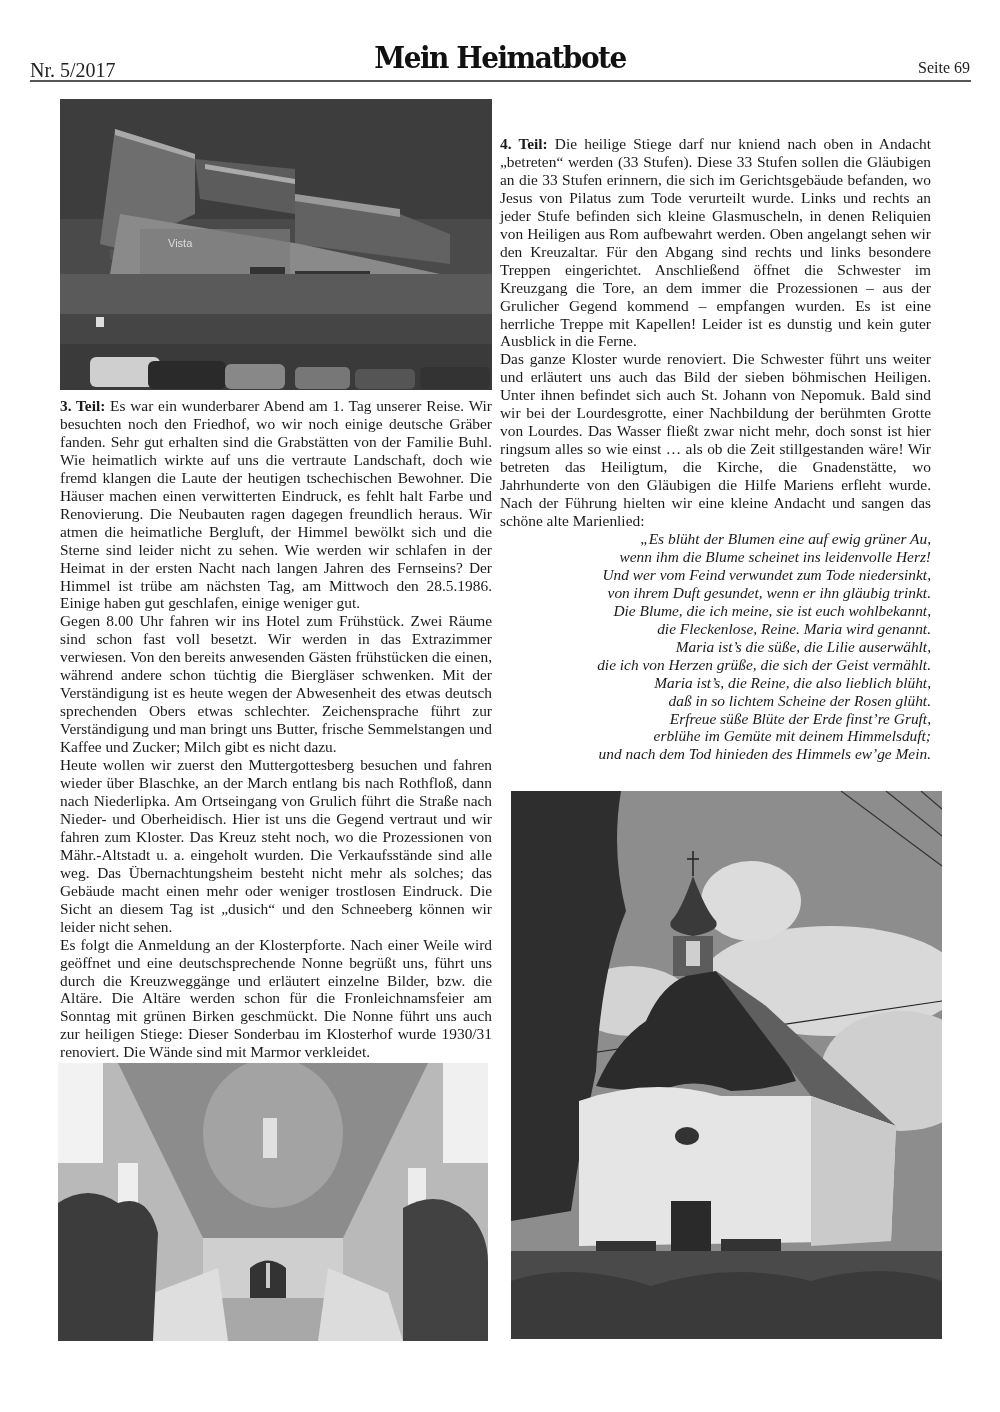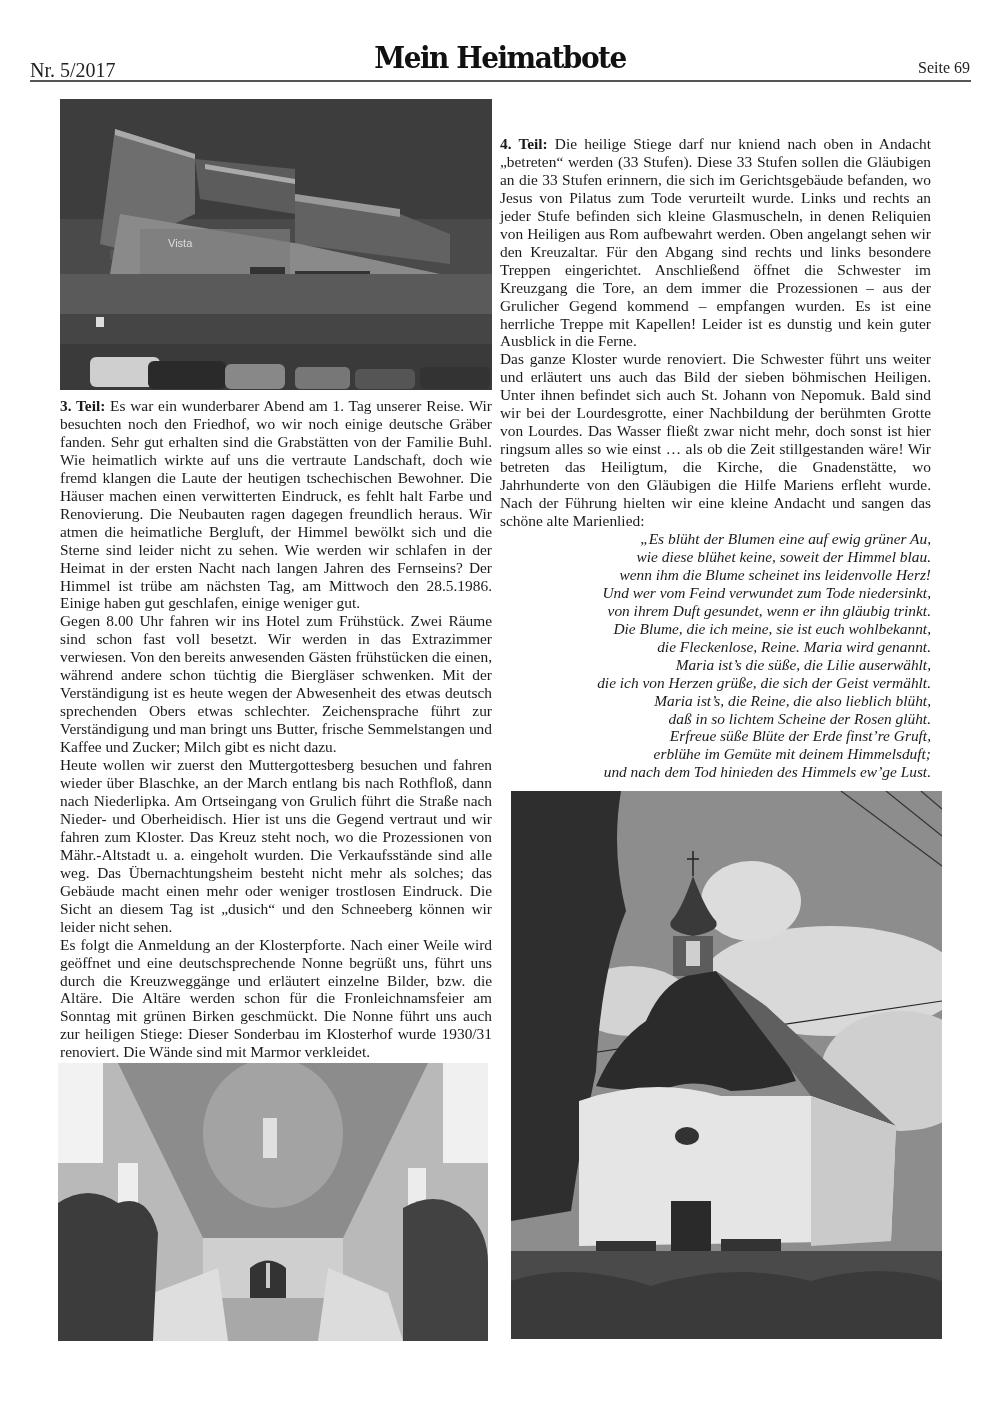--- a/index.html
+++ b/index.html
@@ -95,33 +95,32 @@
     <path d="M0,140 Q30,120 60,140 Q90,130 100,170 L95,278 L0,278 Z" fill="#3c3c3c"></path>
     <path d="M345,145 Q380,125 410,150 Q430,170 430,200 L430,278 L345,278 Z" fill="#424242"></path>
   </svg>
 </div>
 
 <div class="col col-right">
   <p><span class="bold">4. Teil:</span><span> Die heilige Stiege darf nur kniend nach oben in Andacht „betreten“ werden (33 Stufen). Diese 33 Stufen sollen die Gläubigen an die 33 Stufen erinnern, die sich im Gerichtsgebäude befanden, wo Jesus von Pilatus zum Tode verurteilt wurde. Links und rechts an jeder Stufe befinden sich kleine Glasmuscheln, in denen Reliquien von Heiligen aus Rom aufbewahrt werden. Oben angelangt sehen wir den Kreuzaltar. Für den Abgang sind rechts und links besondere Treppen eingerichtet. Anschließend öffnet die Schwester im Kreuzgang die Tore, an dem immer die Prozessionen – aus der Grulicher Gegend kommend – empfangen wurden. Es ist eine herrliche Treppe mit Kapellen! Leider ist es dunstig und kein guter Ausblick in die Ferne.</span></p>
   <p>Das ganze Kloster wurde renoviert. Die Schwester führt uns weiter und erläutert uns auch das Bild der sieben böhmischen Heiligen. Unter ihnen befindet sich auch St. Johann von Nepomuk. Bald sind wir bei der Lourdesgrotte, einer Nachbildung der berühmten Grotte von Lourdes. Das Wasser fließt zwar nicht mehr, doch sonst ist hier ringsum alles so wie einst … als ob die Zeit stillgestanden wäre! Wir betreten das Heiligtum, die Kirche, die Gnadenstätte, wo Jahrhunderte von den Gläubigen die Hilfe Mariens erfleht wurde. Nach der Führung hielten wir eine kleine Andacht und sangen das schöne alte Marienlied:</p>
   <div class="poem">
     <div>„Es blüht der Blumen eine auf ewig grüner Au,</div>
-    <div>wie diese blühet keine, soweit der Himmel blau.</div>
     <div>wenn ihm die Blume scheinet ins leidenvolle Herz!</div>
     <div>Und wer vom Feind verwundet zum Tode niedersinkt,</div>
     <div>von ihrem Duft gesundet, wenn er ihn gläubig trinkt.</div>
     <div>Die Blume, die ich meine, sie ist euch wohlbekannt,</div>
     <div>die Fleckenlose, Reine. Maria wird genannt.</div>
     <div>Maria ist’s die süße, die Lilie auserwählt,</div>
     <div>die ich von Herzen grüße, die sich der Geist vermählt.</div>
     <div>Maria ist’s, die Reine, die also lieblich blüht,</div>
     <div>daß in so lichtem Scheine der Rosen glüht.</div>
     <div>Erfreue süße Blüte der Erde finst’re Gruft,</div>
     <div>erblühe im Gemüte mit deinem Himmelsduft;</div>
-    <div>und nach dem Tod hinieden des Himmels ew’ge Lust.</div>
+    <div>und nach dem Tod hinieden des Himmels ew’ge Mein.</div>
   </div>
 </div>
 
 <div class="photo" id="photo-chapel">
   <svg viewBox="0 0 431 548" preserveAspectRatio="none">
     <rect width="431" height="548" fill="#8d8d8d"></rect>
     <ellipse cx="320" cy="190" rx="130" ry="55" fill="#d9d9d9"></ellipse>
     <ellipse cx="240" cy="110" rx="50" ry="40" fill="#dcdcdc"></ellipse>
     <ellipse cx="390" cy="280" rx="80" ry="60" fill="#cfcfcf"></ellipse>
     <ellipse cx="120" cy="210" rx="60" ry="35" fill="#d3d3d3"></ellipse>

